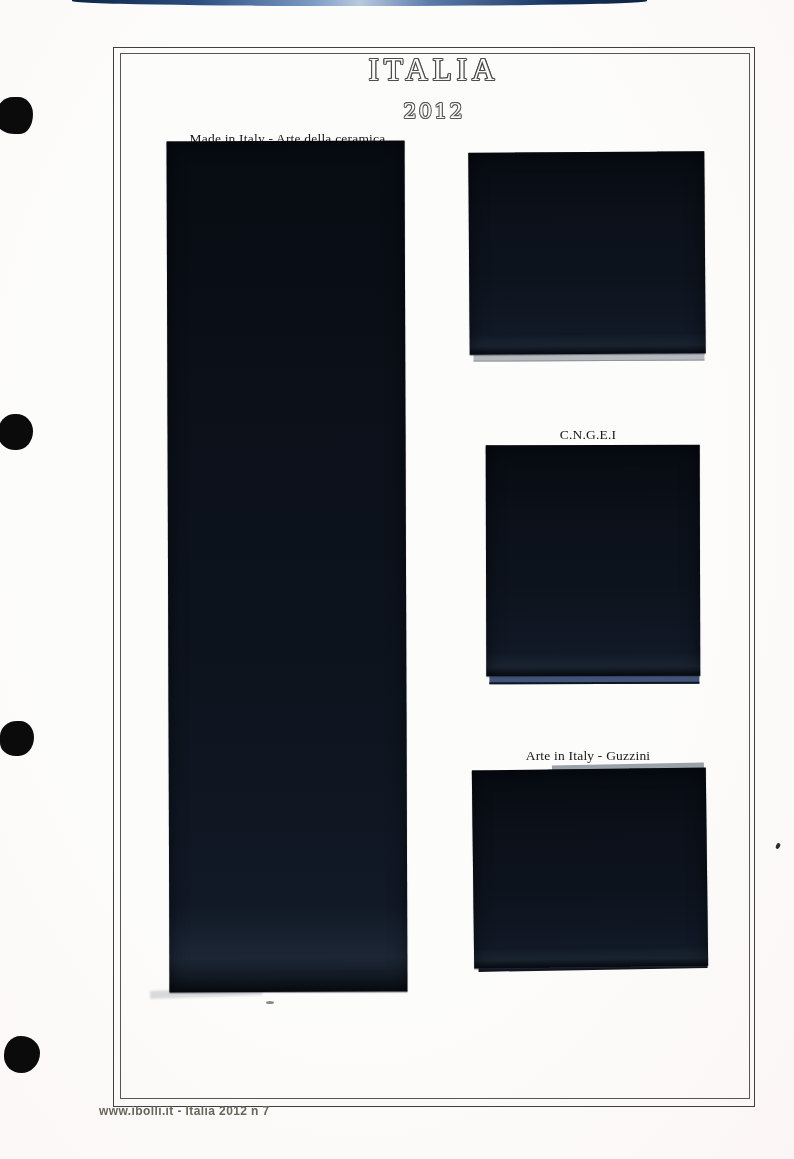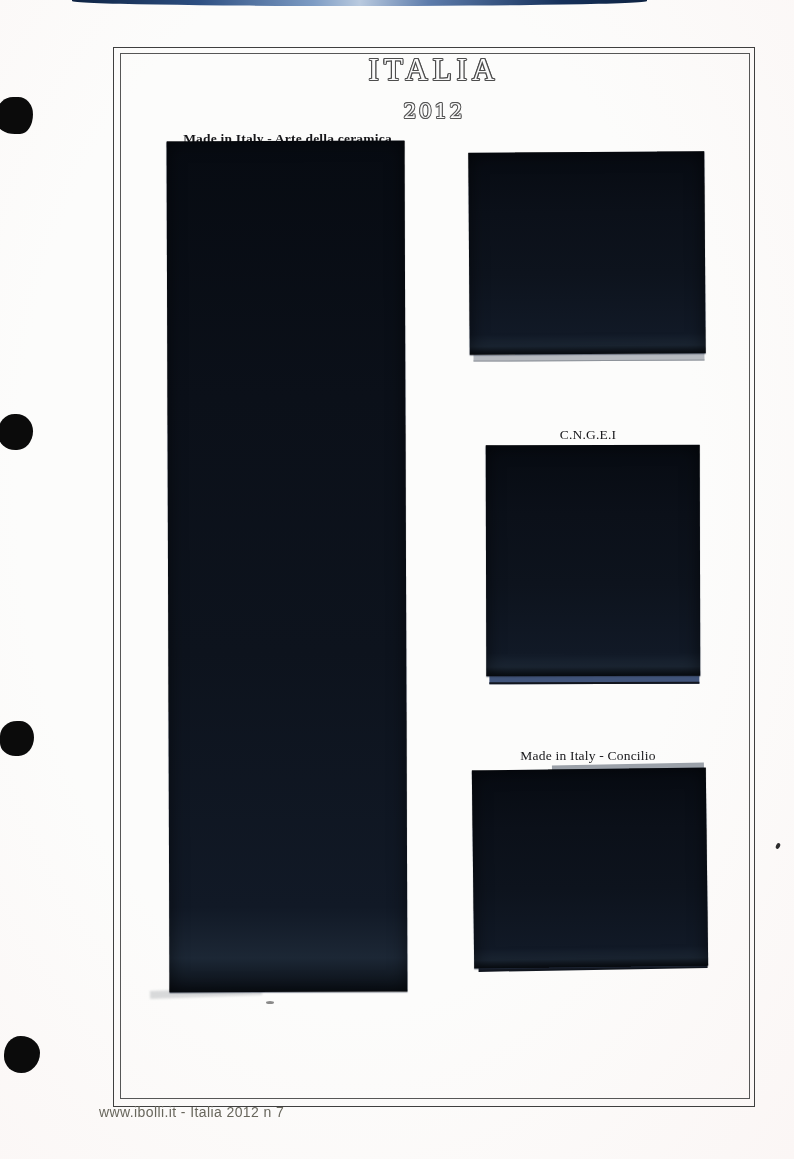--- a/index.html
+++ b/index.html
@@ -42,21 +42,21 @@
     color:#fbfbfb;
     text-shadow:-1px 0 #565656,1px 0 #565656,0 -1px #565656,0 1px #565656,
                 -0.7px -0.7px #565656,0.7px 0.7px #565656,-0.7px 0.7px #565656,0.7px -0.7px #565656;
   }
 
   .slot-label{
     position:absolute;text-align:center;z-index:1;
     font-family:"Liberation Serif", serif;font-size:13.5px;color:#17171a;letter-spacing:0.2px;
     white-space:nowrap;
   }
-  .label-left{left:140px;top:131px;width:295px;font-weight:bold;}
+  .label-left{left:140px;top:131px;width:295px;}
   .label-concilio{left:470px;top:131px;width:236px;}
   .label-cngei{left:470px;top:427px;width:236px;}
   .label-guzzini{left:462px;top:748px;width:252px;}
 
   
   .mount{
     position:absolute;z-index:2;
     background:linear-gradient(180deg,#070b12 0%,#0b1019 30%,#0d131d 60%,#111926 90%,#1c2735 96%,#0a0f16 100%);
     box-shadow:0 1px 1px rgba(40,50,70,0.55), inset 0 0 18px rgba(0,0,0,0.6);
   }
@@ -72,21 +72,21 @@
   .backing-guzzini-top{left:552px;top:764px;width:152px;height:10px;background:#9ba1a9;transform:rotate(-1.2deg);}
   .backing-guzzini-bottom{left:478px;top:900px;width:229px;height:70px;background:#11161f;transform:rotate(-0.95deg);}
   .flare-left-mount{left:150px;top:989px;width:112px;height:8px;background:#c6c8ca;opacity:0.65;transform:rotate(-2deg);filter:blur(1px);}
 
   .smudge{position:absolute;z-index:0;background:#5a5a5a;filter:blur(0.7px);}
   .smudge-a{left:266px;top:1001px;width:8px;height:3px;border-radius:50%;opacity:0.7;}
   .speck-right{position:absolute;left:776px;top:843px;width:4px;height:6px;background:#2d2d2d;border-radius:50%;transform:rotate(25deg);z-index:0;}
 
   .footer-mark{
     position:absolute;left:99px;top:1104px;z-index:4;
-    font-family:"Liberation Sans", sans-serif;font-size:14px;font-weight:400;
+    font-family:"Liberation Sans", sans-serif;font-size:12px;font-weight:700;
     color:#68665c;letter-spacing:0.4px;white-space:nowrap;
   }
 </style>
 </head>
 <body>
 
 <div id="scan-root">
 
   <div class="top-strip"></div>
 
@@ -108,21 +108,21 @@
   <div class="backing flare-left-mount"></div>
   <div class="smudge smudge-a"></div>
 
   <div class="backing backing-concilio"></div>
   <div class="mount mount-concilio"></div>
 
   <div class="slot-label label-cngei">C.N.G.E.I</div>
   <div class="backing backing-cngei"></div>
   <div class="mount mount-cngei"></div>
 
-  <div class="slot-label label-guzzini">Made in Italy - Concilio</div>
+  <div class="slot-label label-guzzini">Arte in Italy - Guzzini</div>
   <div class="backing backing-guzzini-top"></div>
   <div class="backing backing-guzzini-bottom"></div>
   <div class="mount mount-guzzini"></div>
 
   <div class="speck-right"></div>
 
   <div class="footer-mark">www.ibolli.it - Italia 2012 n 7</div>
 
 </div>
 

